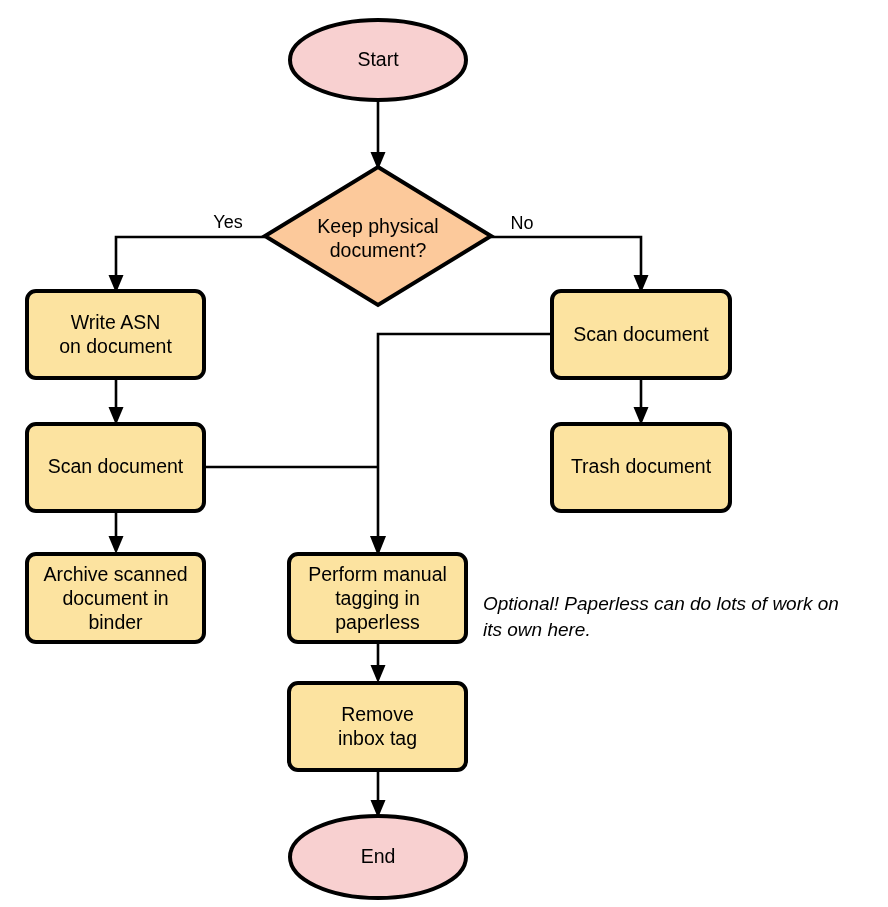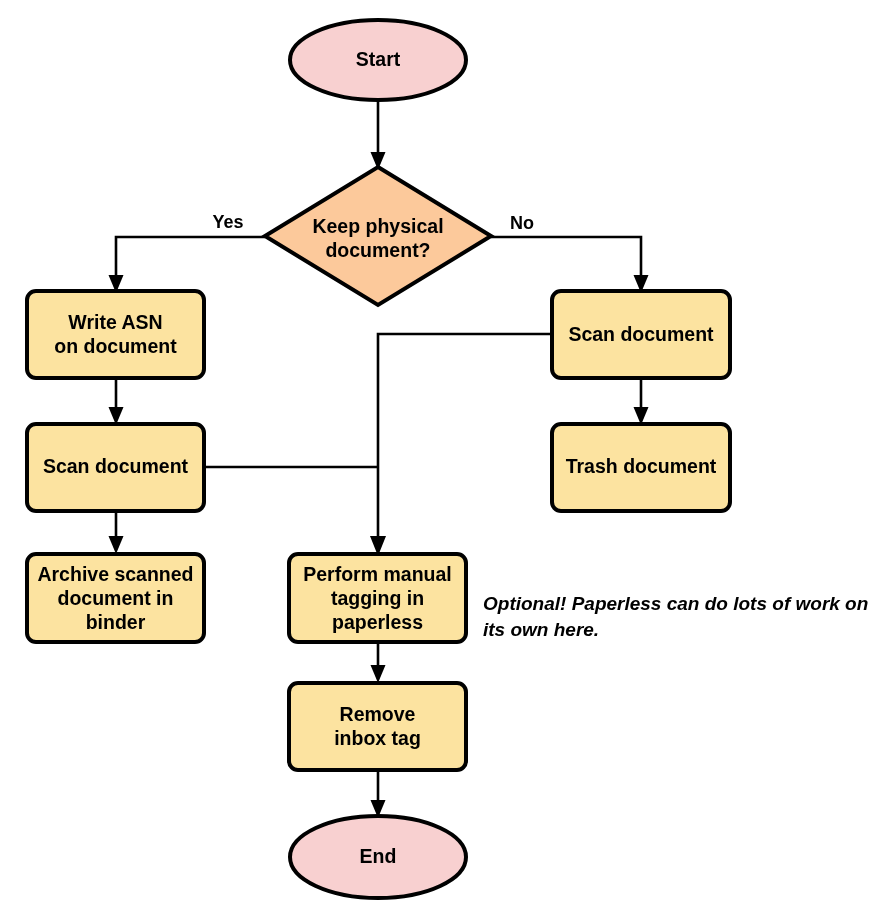--- a/index.html
+++ b/index.html
@@ -11,21 +11,20 @@
   body {
     width: 888px;
     height: 907px;
     font-family: "Liberation Sans", sans-serif;
     overflow: hidden;
   }
   #flowchart-root {
     position: relative;
     width: 888px;
     height: 669px;
-    font-weight: bold;
   }
   #flow-svg {
     position: absolute;
     top: 0;
     left: 0;
     width: 888px;
     height: 907px;
   }
   .node-label {
     font-family: "Liberation Sans", sans-serif;

